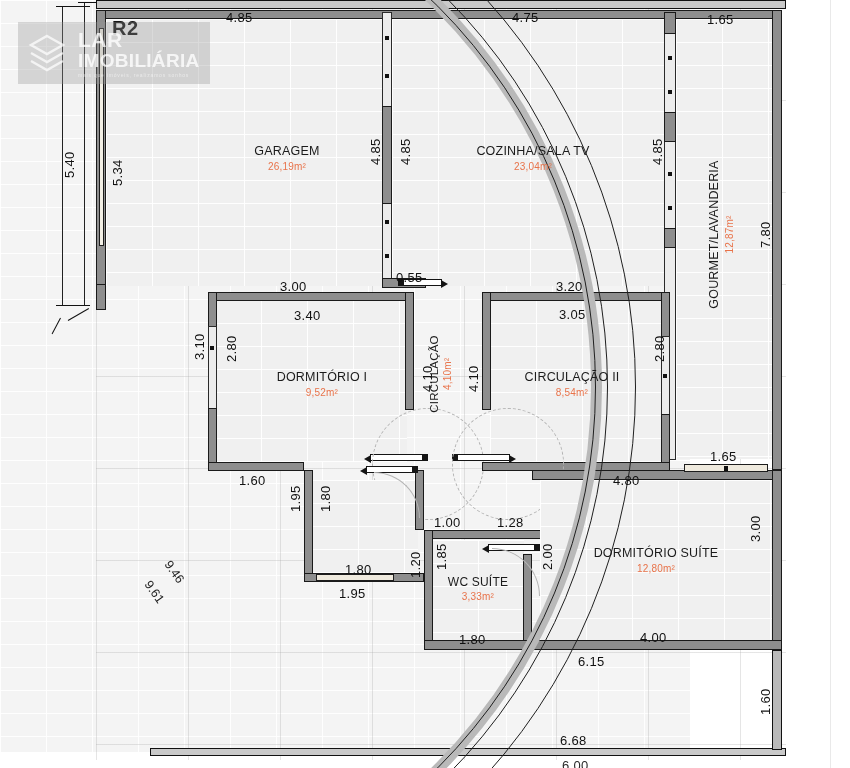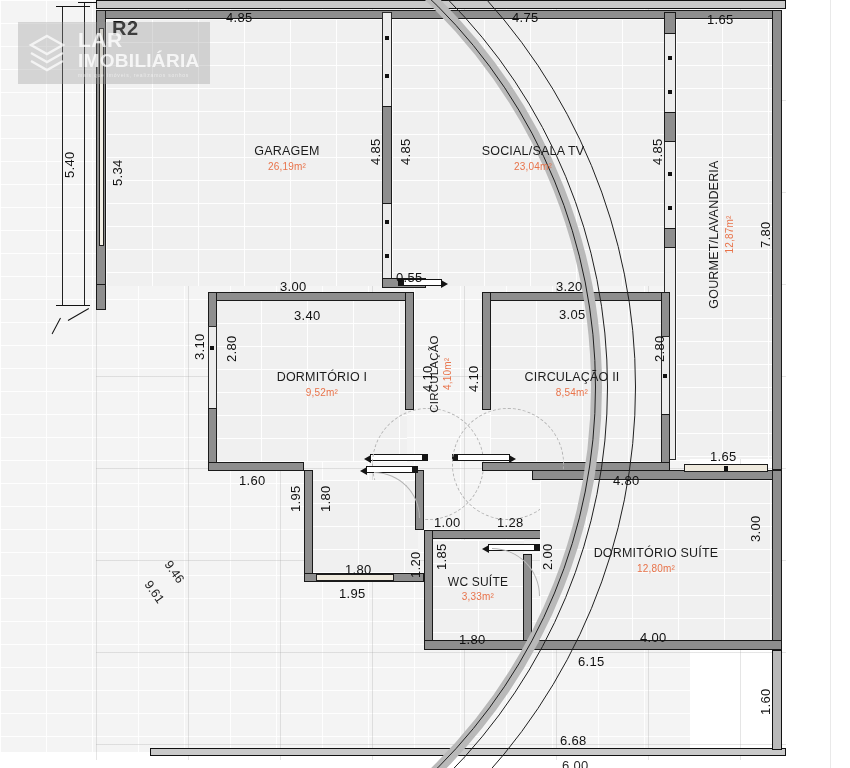--- a/index.html
+++ b/index.html
@@ -284,21 +284,21 @@
     <div class="dim" style="left:560px;top:733px;">6.68</div>
     <div class="dim" style="left:562px;top:758px;color:#2a2a2a;">6.00</div>
     <div class="dim v" style="left:758px;top:715px;">1.60</div>
 
     <div class="room" style="left:192px;top:144px;width:190px;">
       <span>GARAGEM</span>
       <span class="area">26,19m²</span>
     </div>
 
     <div class="room" style="left:438px;top:144px;width:190px;">
-      <span>SOCIAL/SALA TV</span>
+      <span>COZINHA/SALA TV</span>
       <span class="area">23,04m²</span>
     </div>
 
     <div class="room vert" style="left:612px;top:220px;width:220px;transform:rotate(-90deg);">
       <span>GOURMET/LAVANDERIA</span>
       <span class="area">12,87m²</span>
     </div>
 
     <div class="room" style="left:216px;top:370px;width:212px;">
       <span>DORMITÓRIO I</span>

